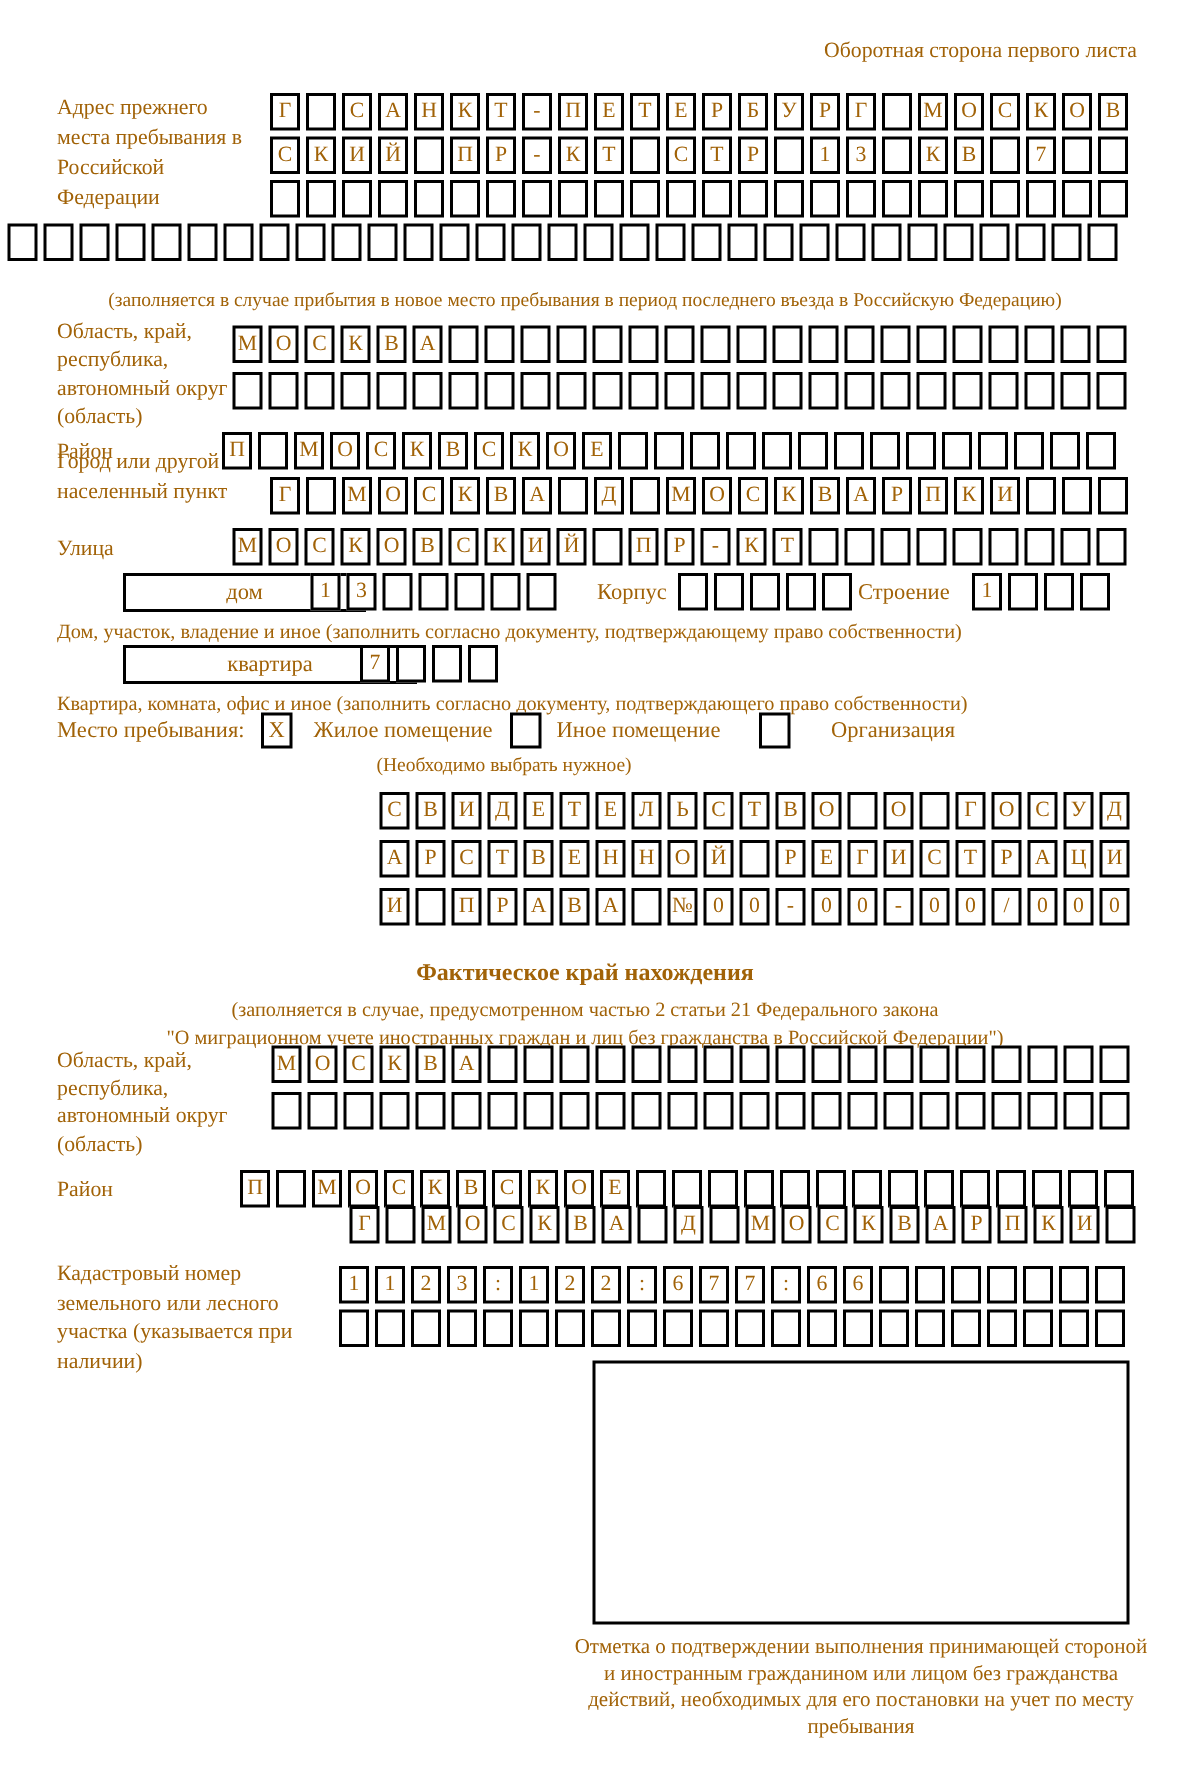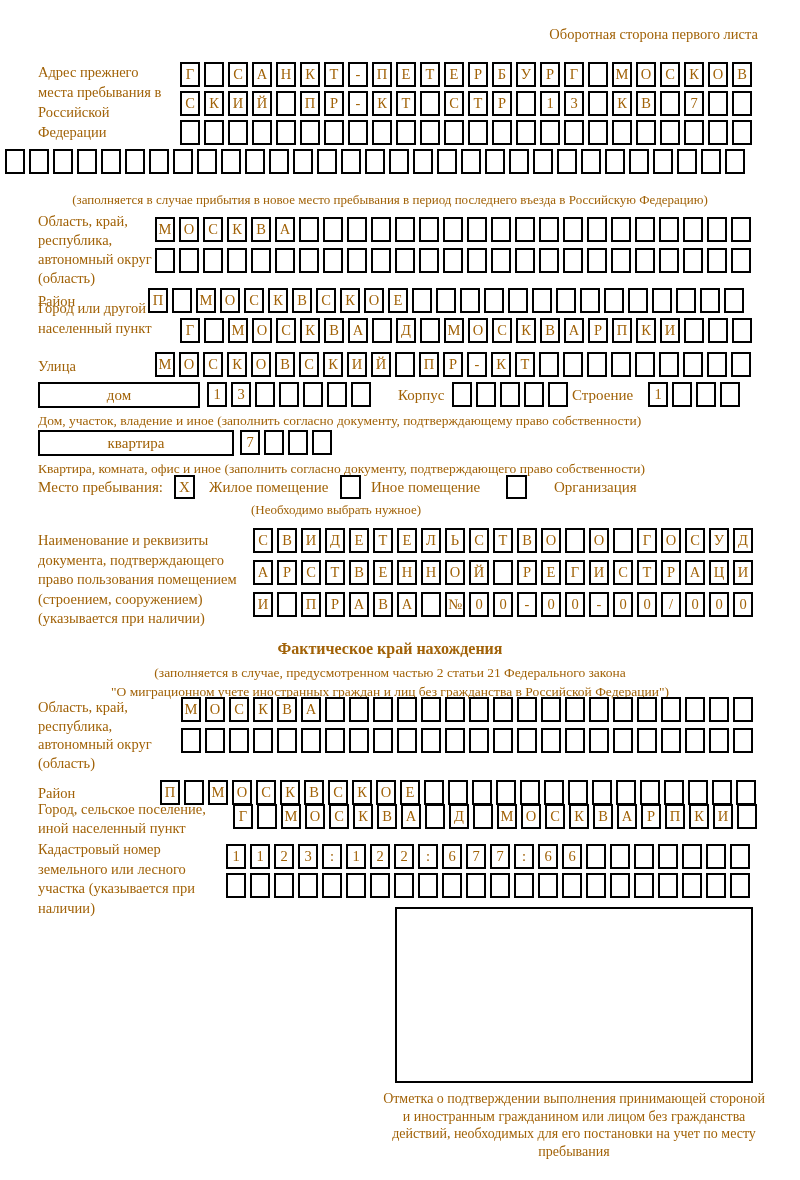--- a/index.html
+++ b/index.html
@@ -16,21 +16,21 @@
   .right{text-align:right;}
   .cellrow{display:flex;column-gap:4px;}
   .rowstack{display:flex;flex-direction:column;}
   .cell{
     flex:0 0 auto;width:20px;height:25px;border:2px solid #000;
     box-sizing:border-box;display:flex;align-items:center;justify-content:center;
     font-size:14.5px;background:#fff;
   }
   .fieldbox{
     border:2px solid #000;height:26px;box-sizing:border-box;
-    display:flex;align-items:center;justify-content:center;font-size:15px;background:#fff;
+    display:flex;align-items:center;justify-content:center;font-size:15px;background:#fff;margin-left:44px;
   }
   .checkbox{
     width:21px;height:24px;border:2px solid #000;box-sizing:border-box;
     display:flex;align-items:center;justify-content:center;font-size:15px;background:#fff;
   }
   .inline-label{font-size:15px;line-height:20px;}
   .stamp-box{border:2px solid #000;box-sizing:border-box;background:#fff;}
   .caption{font-size:14px;line-height:17.5px;}
 </style>
 </head>
@@ -339,21 +339,20 @@
 
   <div class="abs inline-label" style="top:477px;left:38px;">Место пребывания:</div>
   <div class="abs checkbox" style="top:475px;left:174px;">X</div>
   <div class="abs inline-label" style="top:477px;left:209px;">Жилое помещение</div>
   <div class="abs checkbox" style="top:475px;left:340px;"></div>
   <div class="abs inline-label" style="top:477px;left:371px;">Иное помещение</div>
   <div class="abs checkbox" style="top:475px;left:506px;"></div>
   <div class="abs inline-label" style="top:477px;left:554px;">Организация</div>
   <div class="abs small-note center" style="top:501px;left:36px;width:600px;">(Необходимо выбрать нужное)</div>
 
-  <div class="abs label" style="top:531px;left:38px;width:208px;line-height:19.5px;">Наименование и реквизиты документа, подтверждающего право пользования помещением (строением, сооружением) (указывается при наличии)</div>
   <div class="abs rowstack" style="top:528px;left:253px;row-gap:7px;">
     <div class="cellrow">
         <span class="cell">С</span>
         <span class="cell">В</span>
         <span class="cell">И</span>
         <span class="cell">Д</span>
         <span class="cell">Е</span>
         <span class="cell">Т</span>
         <span class="cell">Е</span>
         <span class="cell">Л</span>
@@ -501,21 +500,20 @@
       <span class="cell"></span>
       <span class="cell"></span>
       <span class="cell"></span>
       <span class="cell"></span>
       <span class="cell"></span>
       <span class="cell"></span>
       <span class="cell"></span>
       <span class="cell"></span>
     </div>
 
-  <div class="abs label" style="top:800px;left:38px;width:196px;line-height:19px;">Город, сельское поселение, иной населенный пункт</div>
   <div class="abs cellrow" style="top:804px;left:233px;">
       <span class="cell">Г</span>
       <span class="cell"></span>
       <span class="cell">М</span>
       <span class="cell">О</span>
       <span class="cell">С</span>
       <span class="cell">К</span>
       <span class="cell">В</span>
       <span class="cell">А</span>
       <span class="cell"></span>

